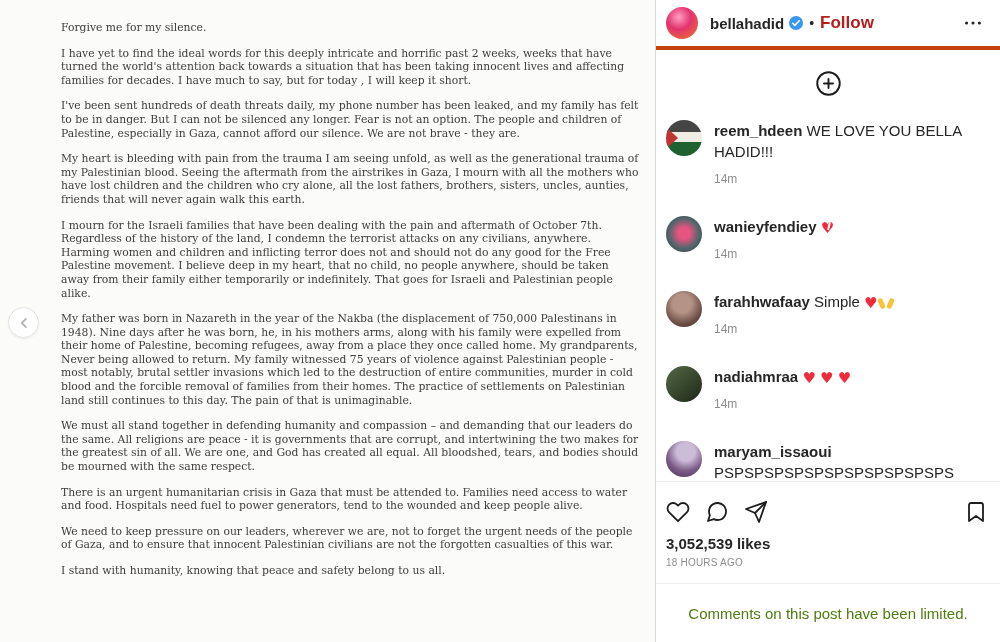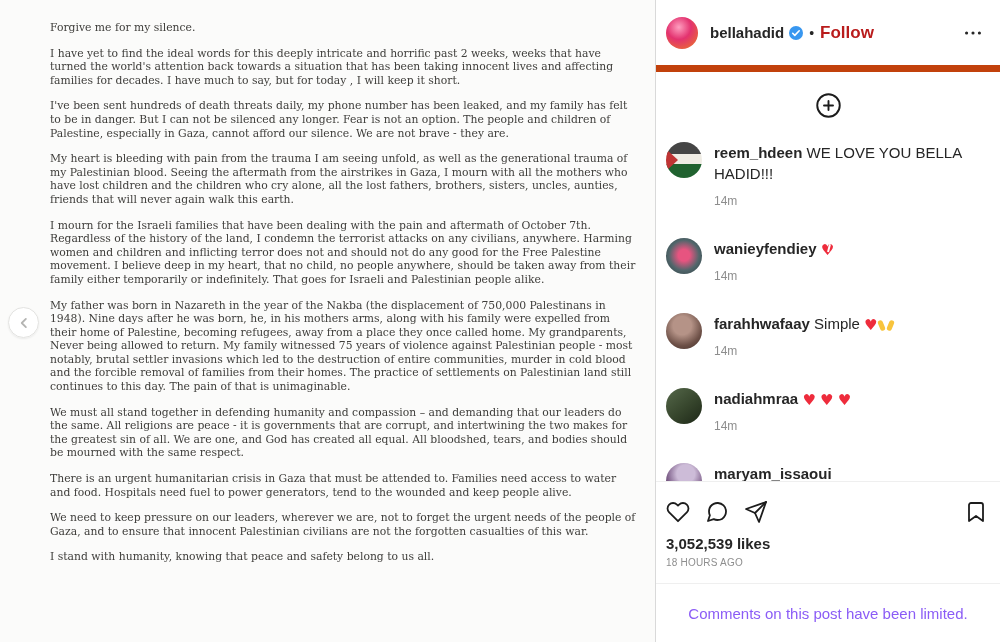--- a/index.html
+++ b/index.html
@@ -9,20 +9,21 @@
     background:#fff; display:flex;
     font-family:"Liberation Sans", sans-serif;
     color:#262626;
   }
 
   
   .post-media {
     width:656px; height:642px; flex:none;
     background:#fbfbfa; position:relative;
     border-right:1px solid #d9d9d9;
+    padding-left:11px;
   }
   .statement {
     padding:21px 16px 0 50px;
     font-family:"DejaVu Serif", serif;
     font-size:10.8px; line-height:13.6px;
     color:#3e3d3a;
   }
   .statement p { margin:0 0 12px 0; }
   .nav-prev {
     position:absolute; left:8px; top:307px;
@@ -31,24 +32,24 @@
     border:1px solid #e3e3e1;
     box-shadow:0 1px 2px rgba(0,0,0,.07);
     display:flex; align-items:center; justify-content:center;
     padding:0; cursor:pointer; color:#b4b4b2;
   }
 
   
   .panel { flex:1; height:642px; display:flex; flex-direction:column; background:#fff; }
 
   .p-header {
-    height:72px; flex:none;
+    height:50px; flex:none;
     display:flex; align-items:center;
     padding:0 14px 0 10px;
-    border-bottom:7px solid #c2410c;
+    border-bottom:4px solid #c2410c;
   }
   .avatar {
     width:32px; height:32px; border-radius:50%; flex:none;
     background:radial-gradient(circle at 40% 32%, #ff9fc0 0%, #e3326f 42%, #e8633c 80%, #c8441f 100%);
   }
   .uname { font-weight:700; font-size:15px; margin-left:12px; cursor:pointer; }
   .badge { margin-left:5px; display:flex; }
   .sep { margin:0 6px; font-size:14px; color:#262626; }
   .follow { color:#b91c1c; font-weight:600; font-size:17px; cursor:pointer; background:none; border:none; padding:0; }
   .more-btn { margin-left:auto; background:none; border:none; padding:2px; cursor:pointer; display:flex; color:#262626; }
@@ -89,21 +90,21 @@
   .actions { flex:none; border-top:1px solid #efefef; padding:18px 12px 15px 10px; }
   .icons-row { display:flex; align-items:center; gap:15px; }
   .icon-btn { background:none; border:none; padding:0; display:flex; cursor:pointer; color:#1c1c1c; }
   .save-btn { margin-left:auto; }
   .likes { font-weight:700; font-size:15px; margin-top:11px; cursor:pointer; }
   .time-ago { font-size:10px; color:#8e8e8e; margin-top:5px; letter-spacing:.2px; }
 
   .limited {
     flex:none; height:59px; border-top:1px solid #efefef;
     display:flex; align-items:center; justify-content:center;
-    color:#8b5cf6; font-size:15px;
+    color:#4d7c0f; font-size:15px;
   }
 </style>
 </head>
 <body>
 
 <div class="post-media">
   <div class="statement">
       <p>Forgive me for my silence.</p>
       <p>I have yet to find the ideal words for this deeply intricate and horrific past 2 weeks, weeks that have turned the world's attention back towards a situation that has been taking innocent lives and affecting families for decades. I have much to say, but for today , I will keep it short.</p>
       <p>I've been sent hundreds of death threats daily, my phone number has been leaked, and my family has felt to be in danger. But I can not be silenced any longer. Fear is not an option. The people and children of Palestine, especially in Gaza, cannot afford our silence. We are not brave - they are.</p>

